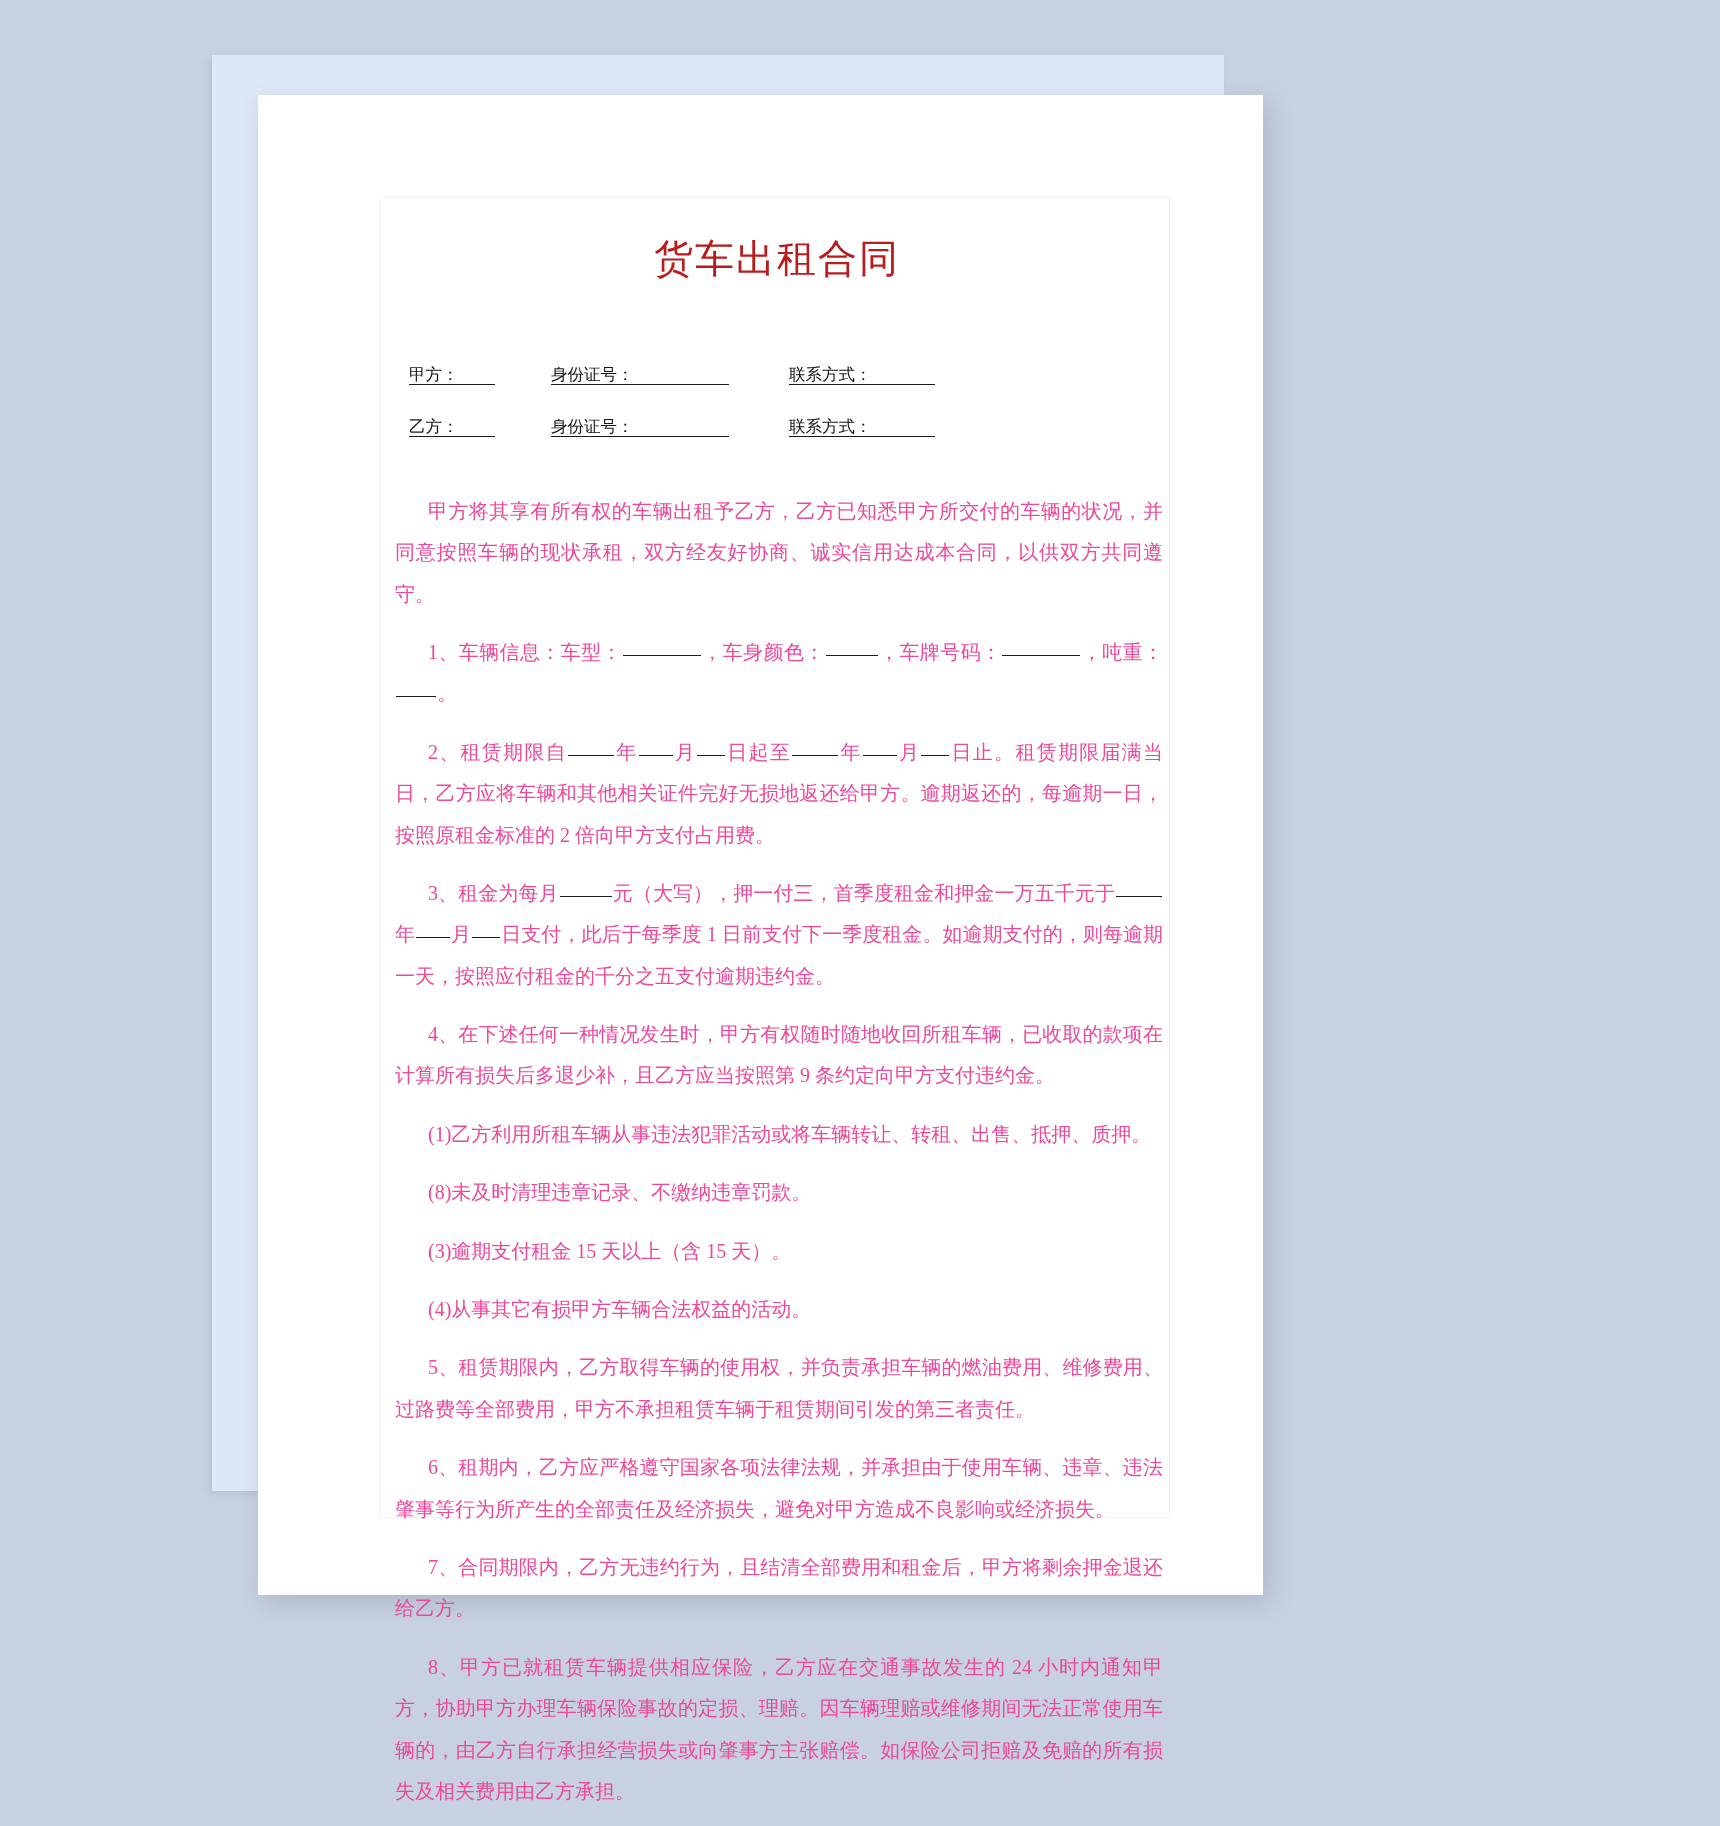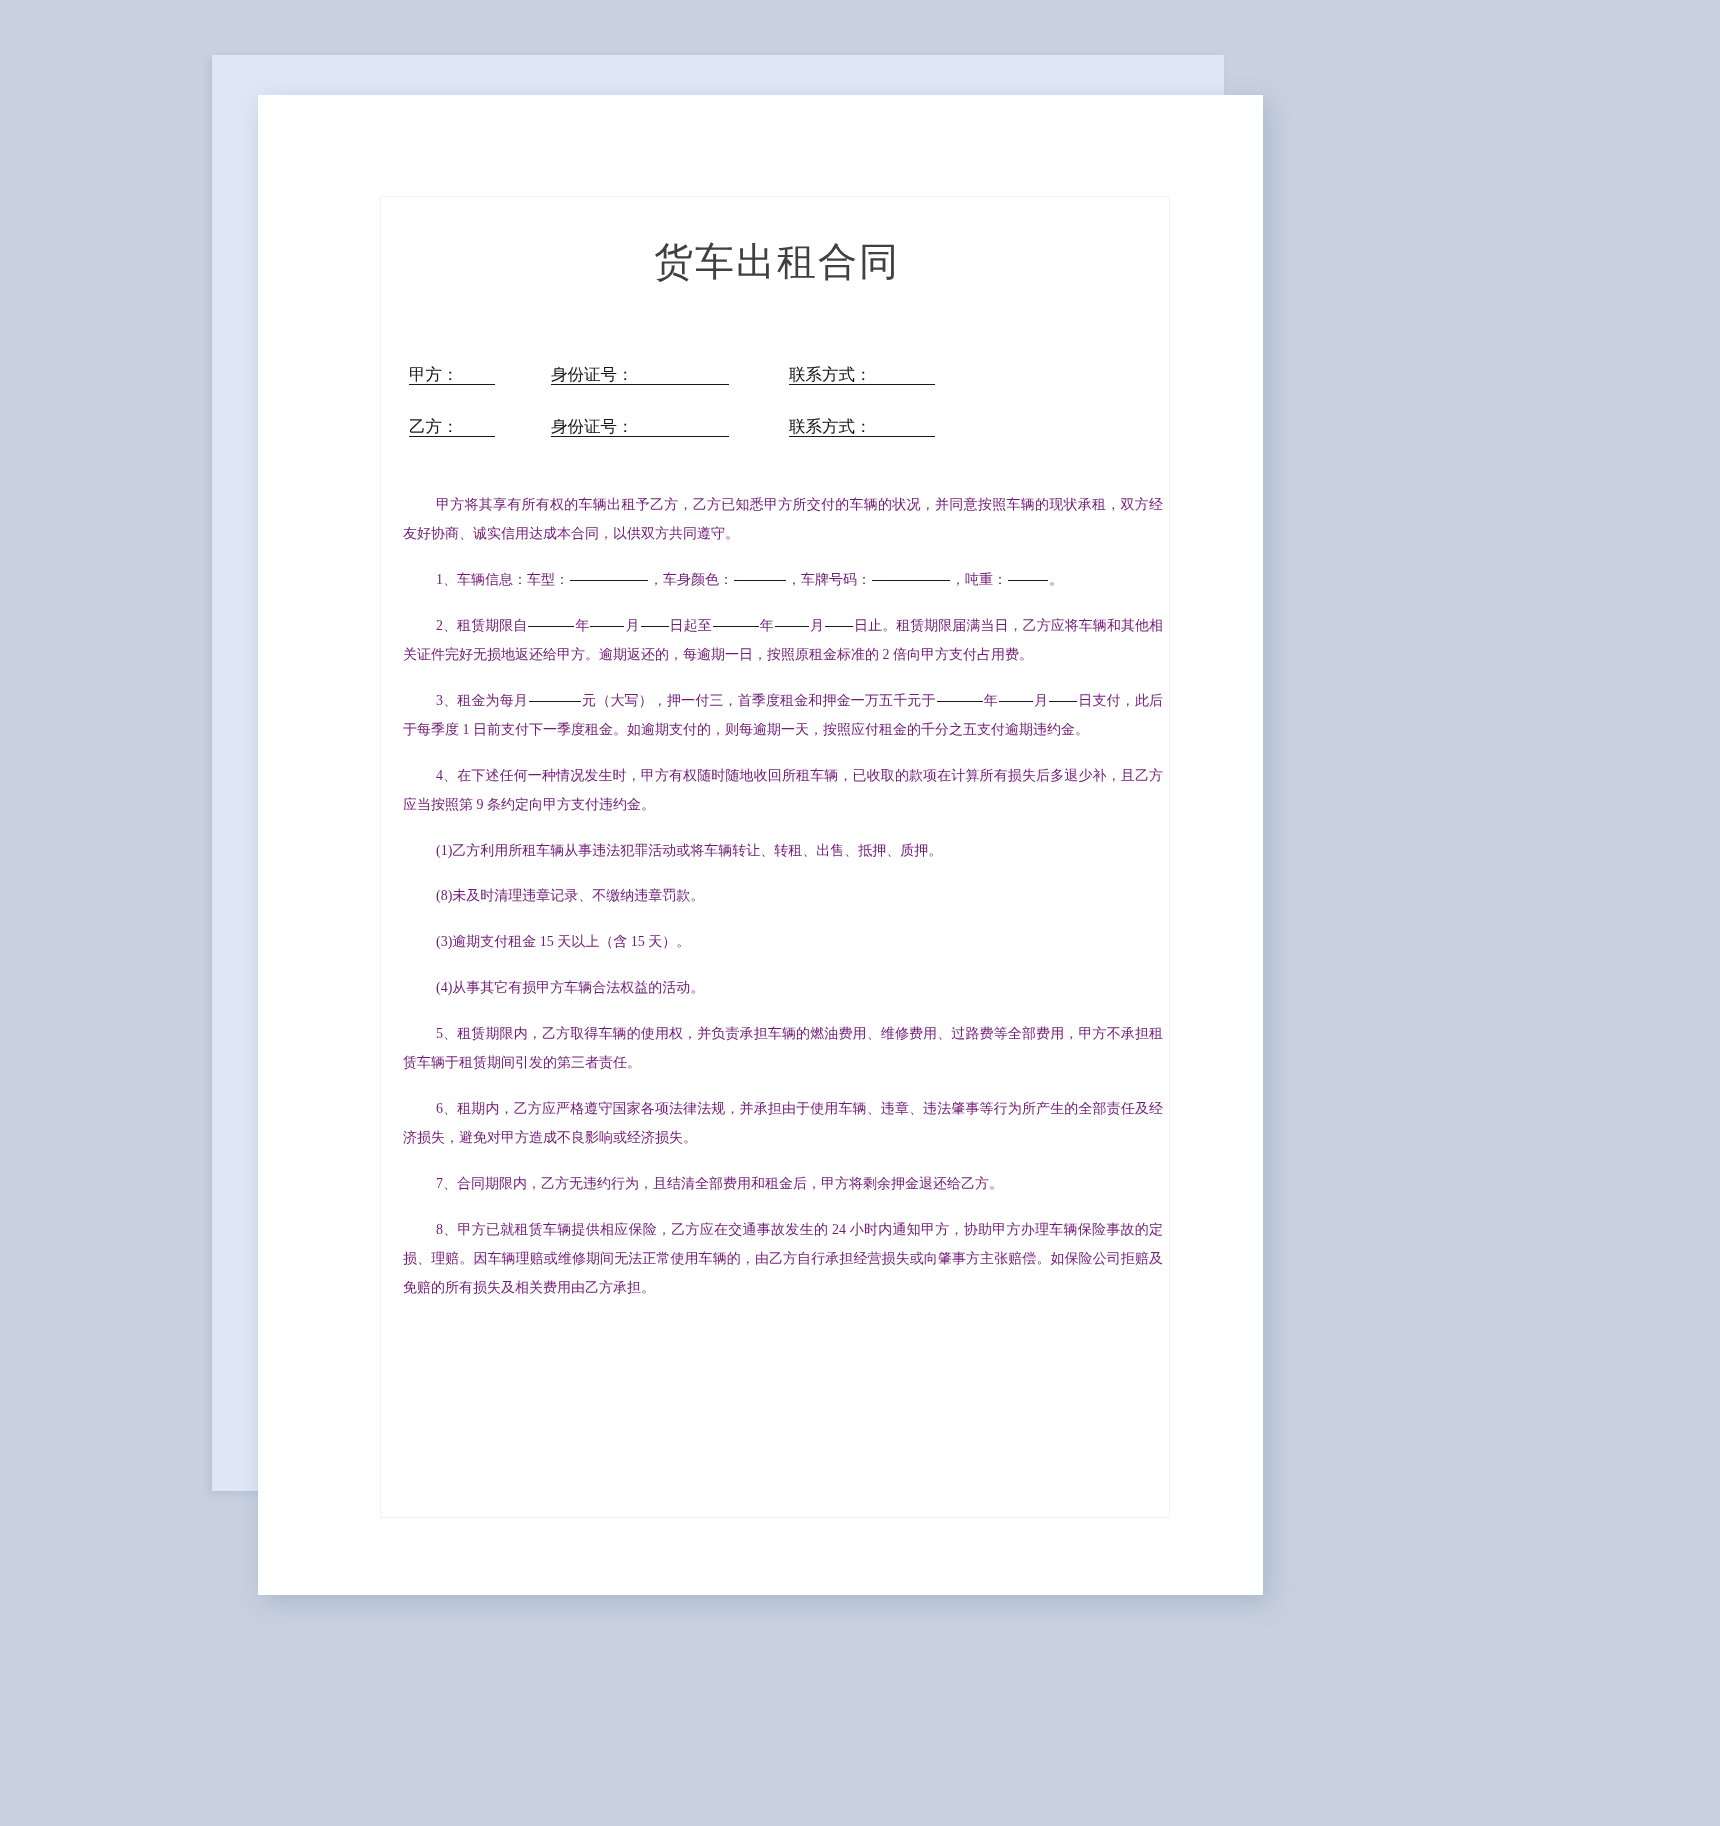--- a/index.html
+++ b/index.html
@@ -60,22 +60,22 @@
     left: 133px;
     top: 140px;
     width: 772px;
   }
 
   .doc-title {
     text-align: center;
     font-size: 39px;
     line-height: 1.2;
     letter-spacing: 2px;
-    color: #404040;
-    font-family: Liberation Sans, sans-serif;
+    color: #b91c1c;
+    font-family: Liberation Mono, monospace;
     font-weight: 400;
     margin: 0 0 0 0;
     padding-top: 4px;
   }
 
   .party-block {
     margin-top: 78px;
   }
   .party-row {
     display: flex;
@@ -100,24 +100,24 @@
     position: relative;
     top: -2px;
   }
   .b-name   { width: 86px; }
   .b-id     { width: 178px; }
   .b-phone  { width: 146px; }
   .gap-a { width: 52px; display:inline-block; }
   .gap-b { width: 56px; display:inline-block; }
 
   .para {
-    font-size: 14px;
+    font-size: 20px;
     line-height: 2.07;
-    color: #701a75;
-    margin: 0 0 17px 12px;
+    color: #ec4899;
+    margin: 0 0 17px 4px;
     text-align: justify;
     text-justify: inter-ideograph;
     text-indent: 33px;
   }
   .first-para { margin-top: 52px; }
 
   .ul {
     display: inline-block;
     border-bottom: 1.2px solid #1a1a1a;
     height: 0;

